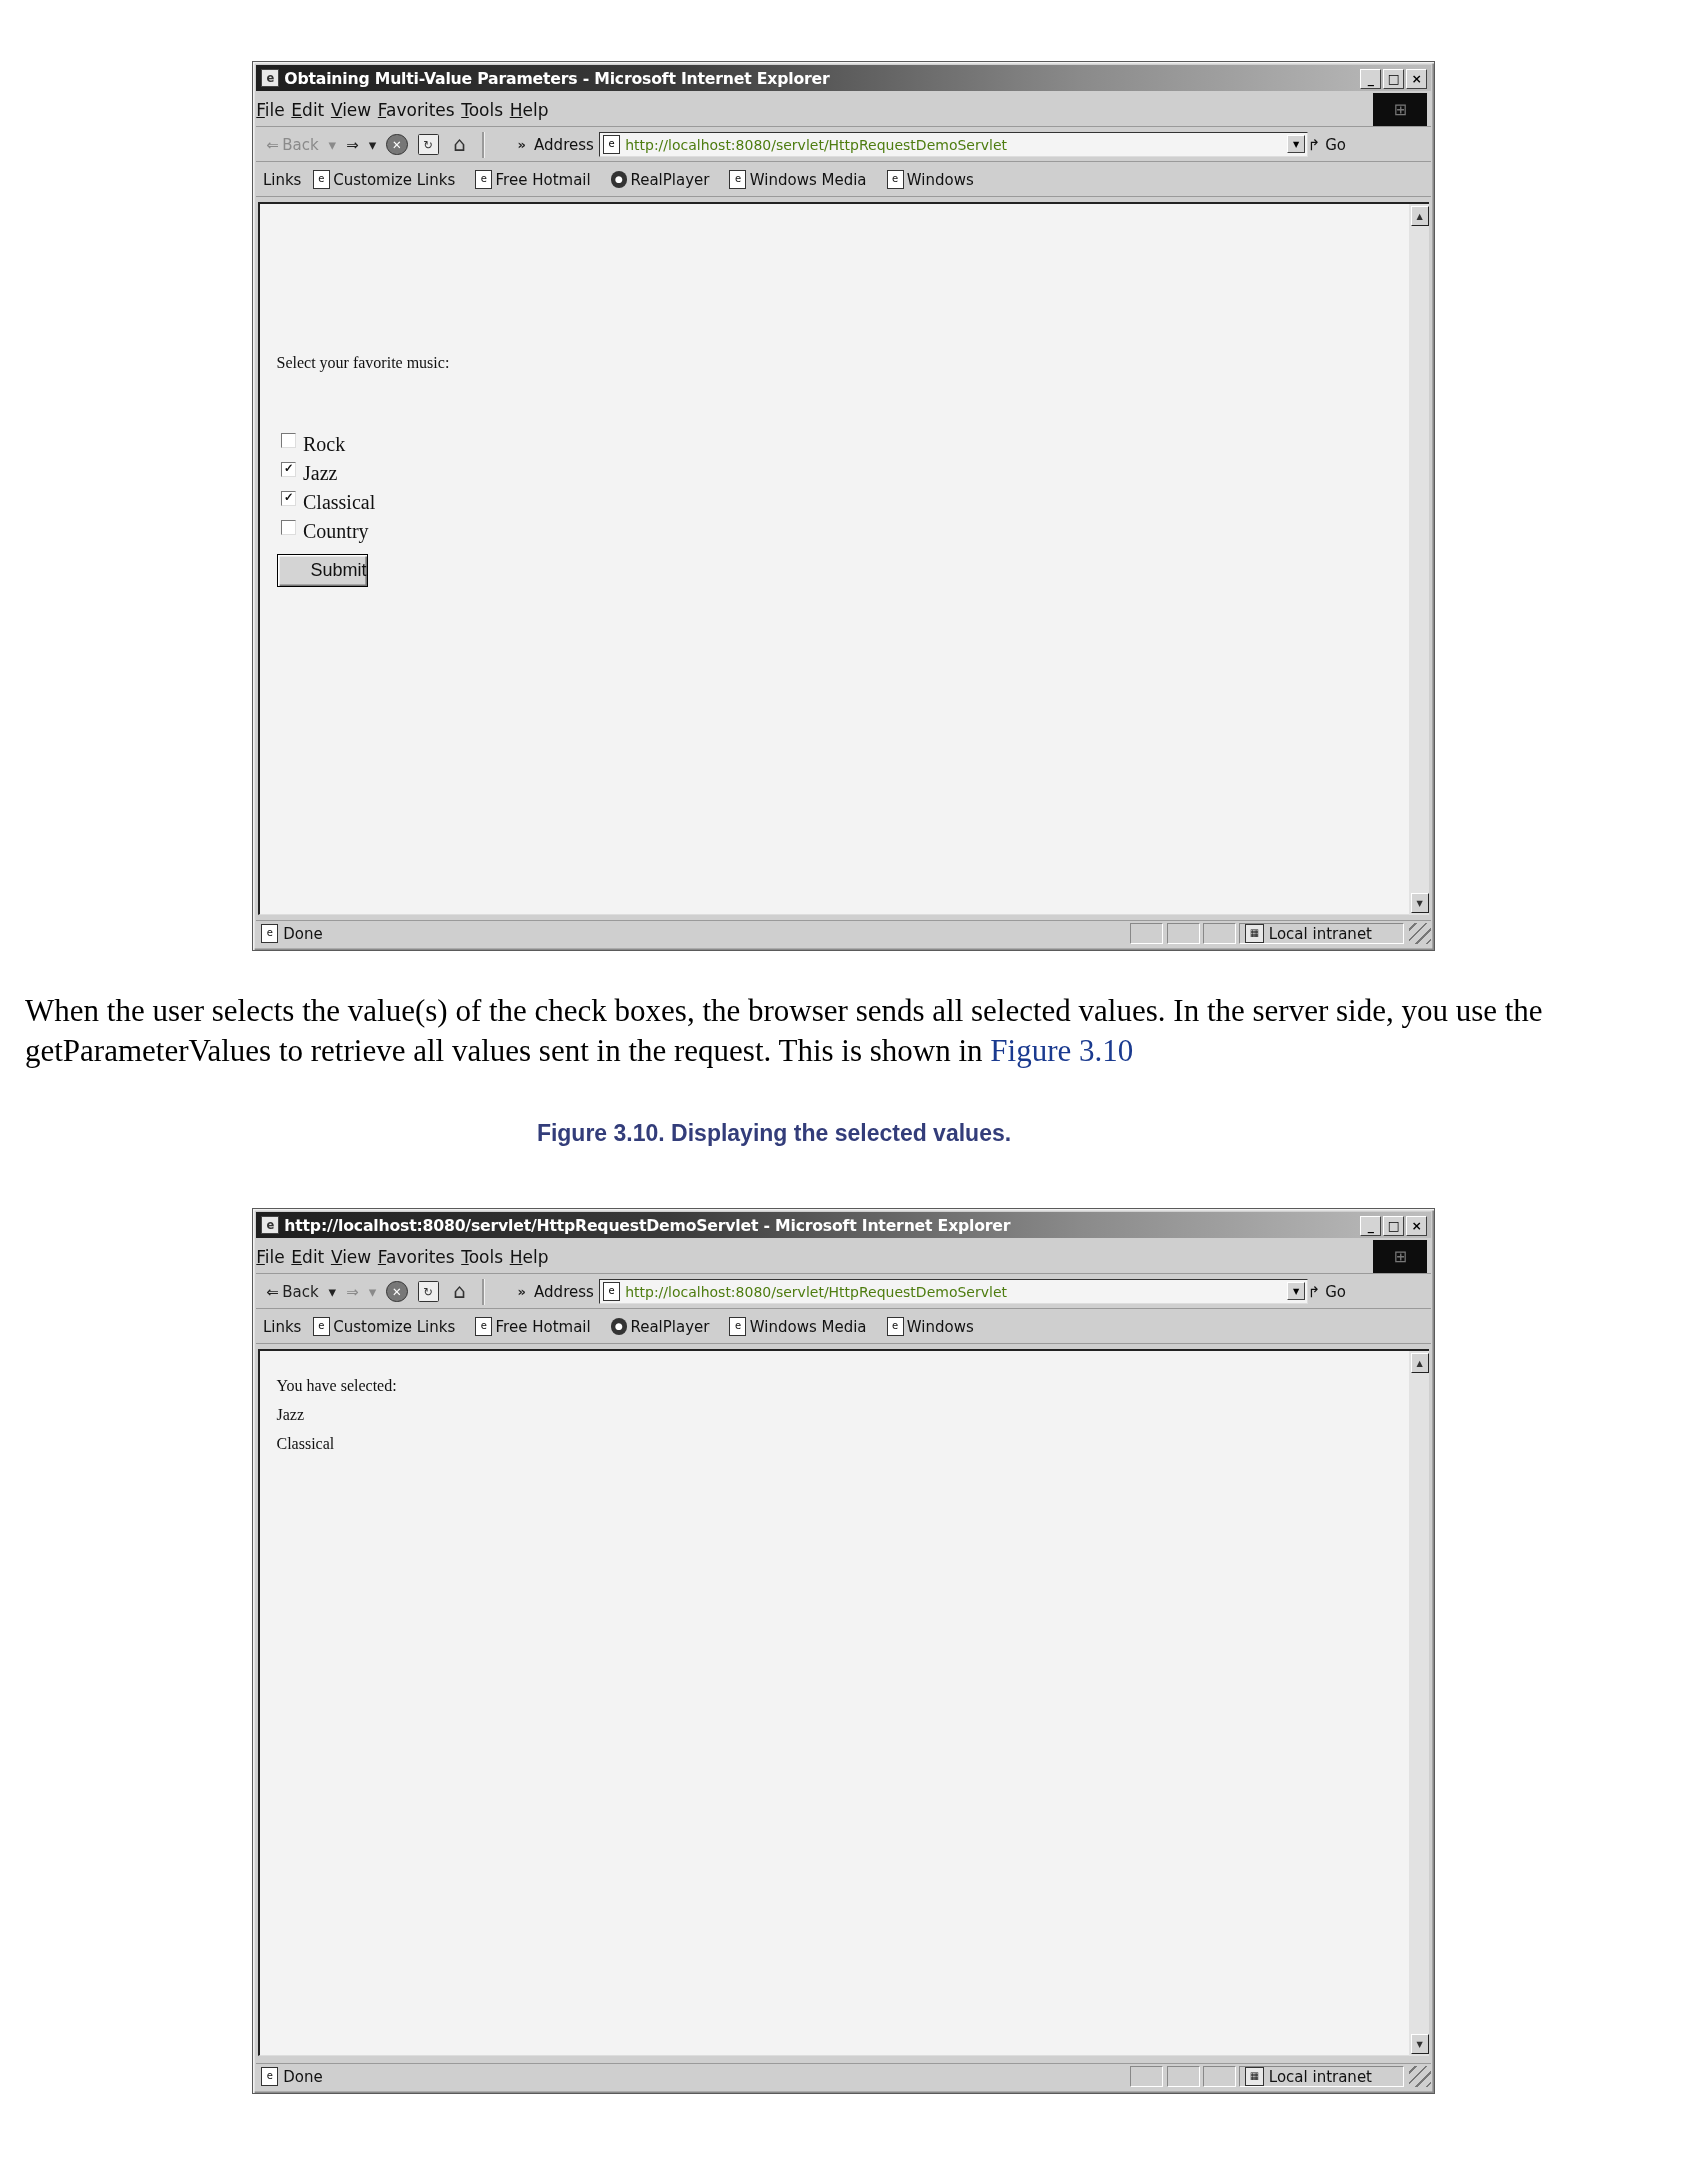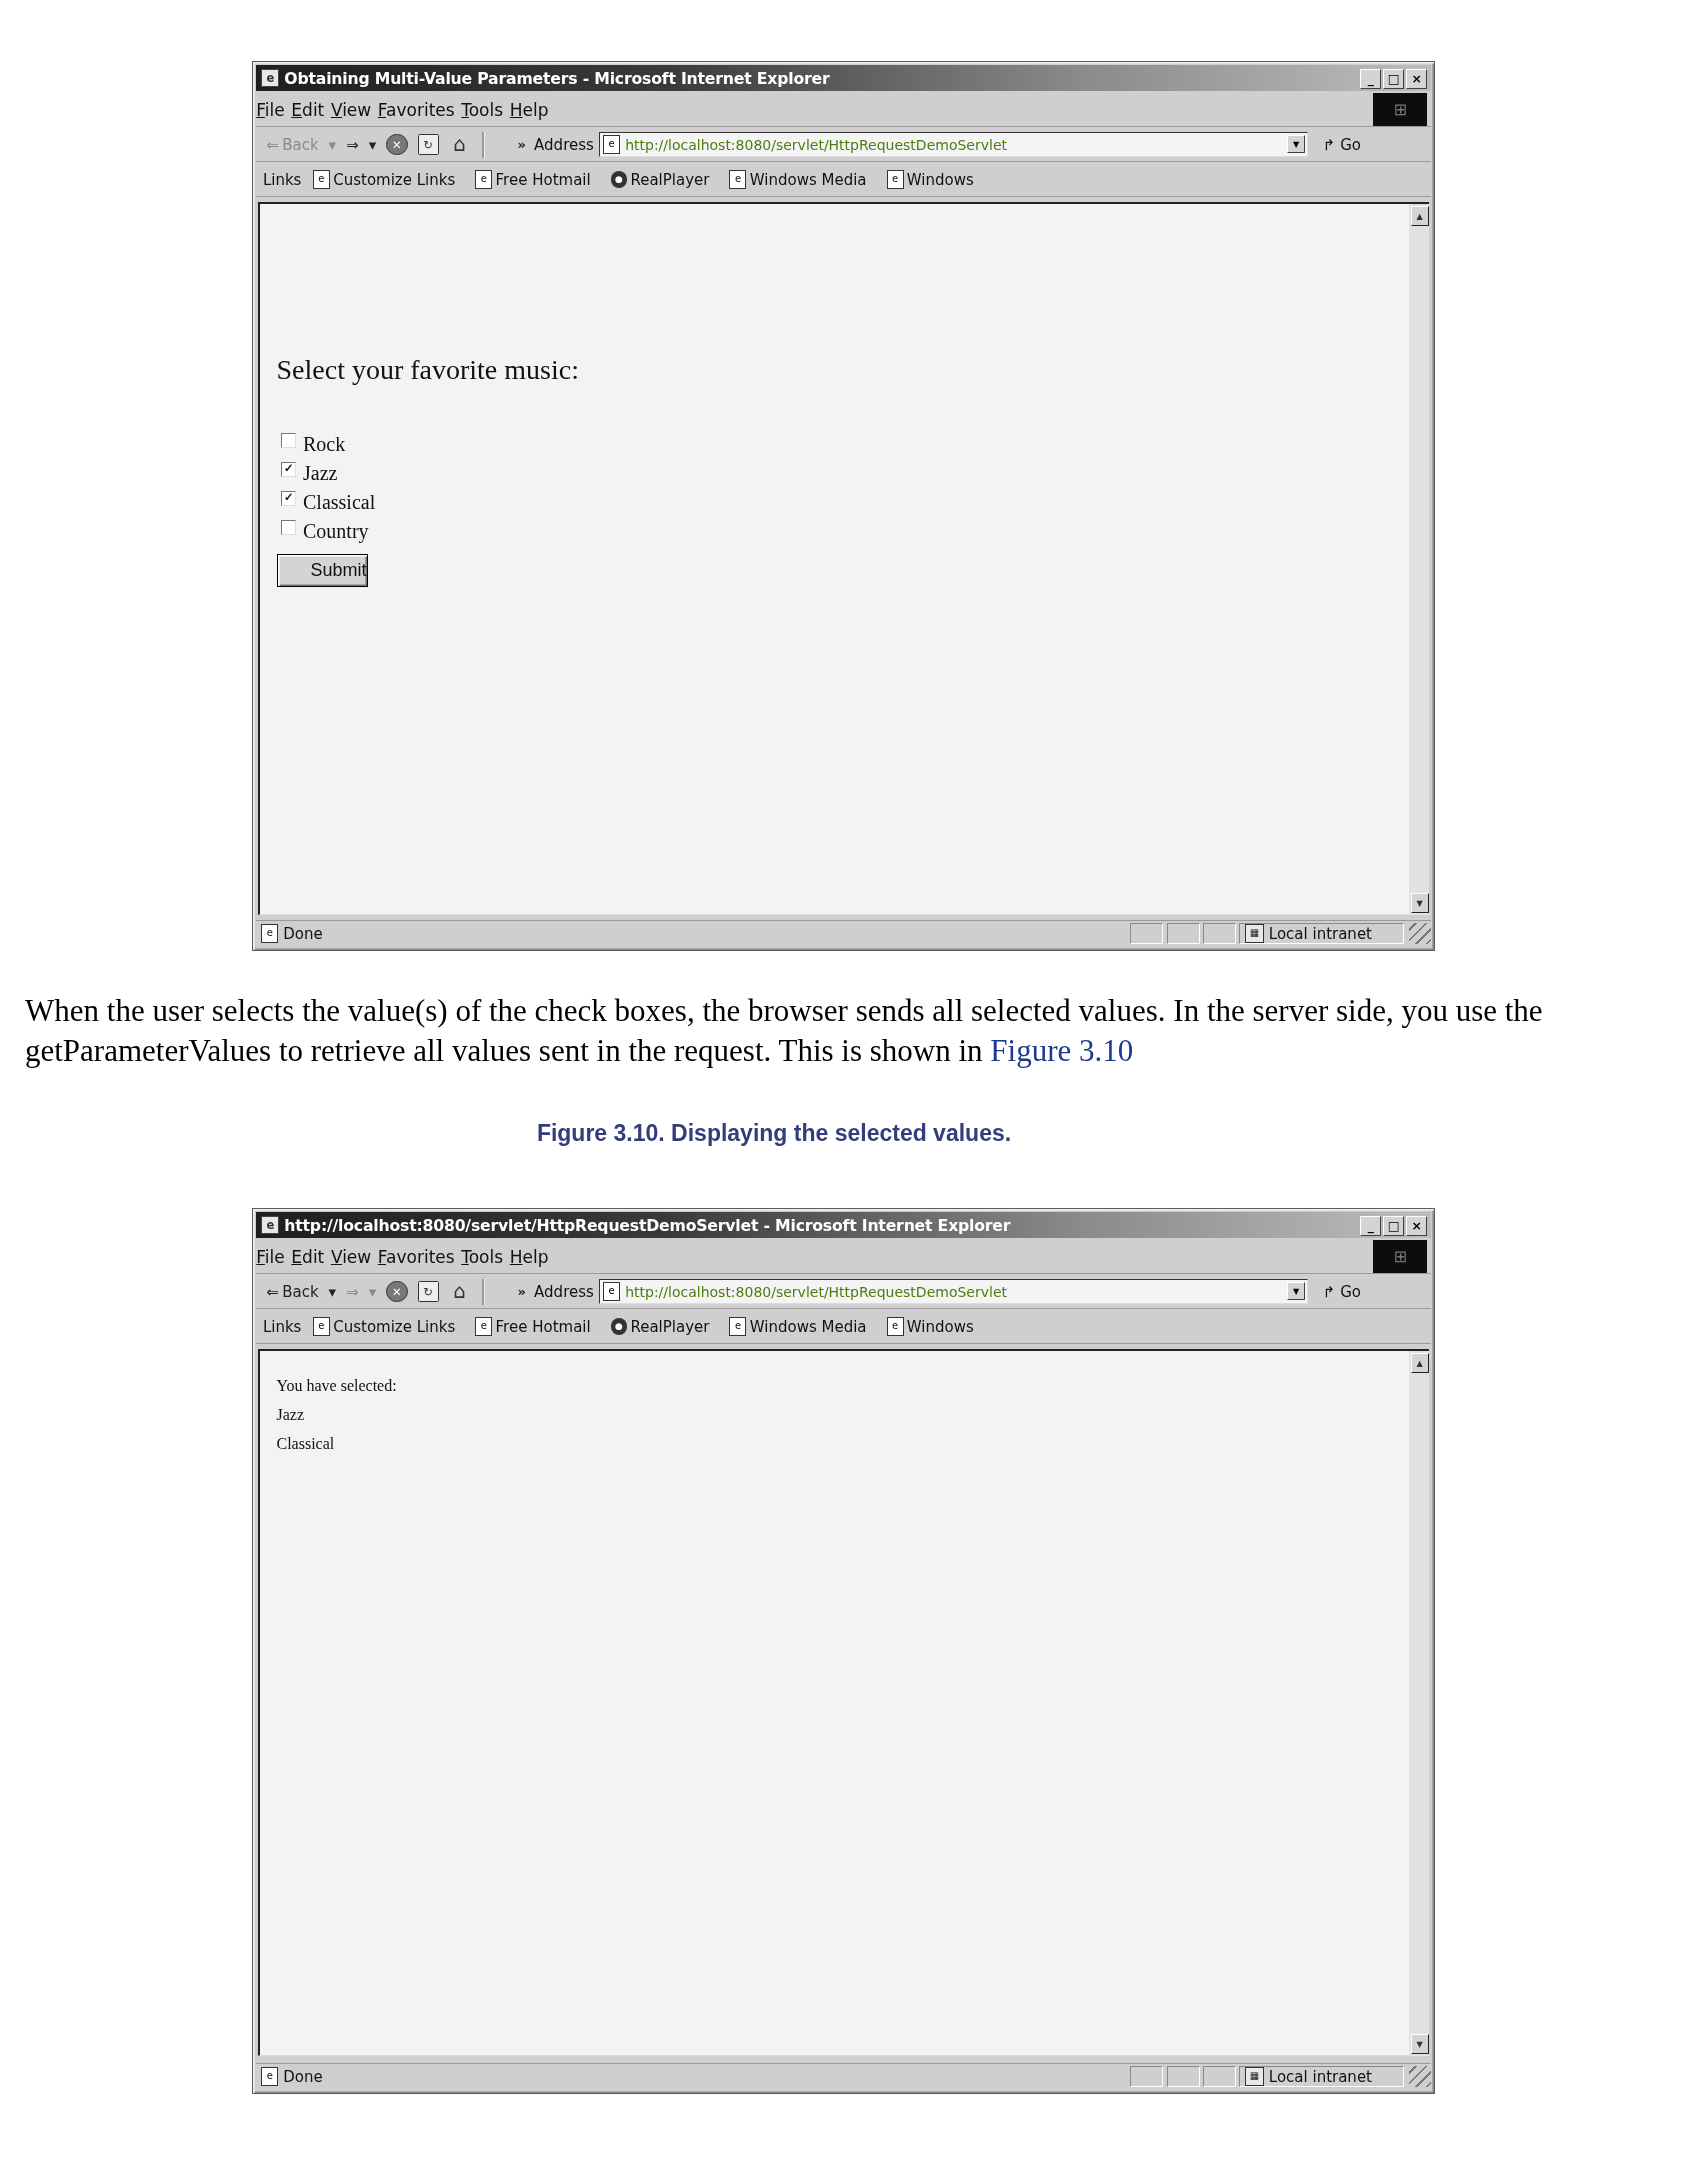--- a/index.html
+++ b/index.html
@@ -26,21 +26,21 @@
   .tb-icon { display:inline-block; width:21.4px; height:21.4px; border-radius:50%; background:#777; border:0.8px solid #333; box-sizing:border-box; color:#fff; font-size:11.5px; text-align:center; line-height:20px; }
   .tb-icon.page { border-radius:1.6px; background:#eee; color:#333; }
   .tb-icon.home { border-radius:0; background:transparent; border:none; color:#333; font-size:20px; line-height:21.4px; }
   .tb-sep { width:1.6px; height:26px; background:#9a9a9a; margin-left:11.5px; border-right:0.8px solid #f0f0f0; }
   .chevron { font-size:13px; margin-left:33px; font-weight:bold; color:#222; }
   .address-label { font-size:15px; margin-left:8.2px; margin-right:5px; color:#111; }
   .address-field { position:relative; width:709px; height:25px; background:#f4f4f4; border:1.6px solid #333; border-right-color:#ddd; border-bottom-color:#ddd; box-sizing:border-box; display:flex; align-items:center; }
   .address-field .page-icon { width:15px; height:16.5px; border:0.8px solid #333; margin:0 5px 0 3.3px; font-size:10px; text-align:center; line-height:15px; background:#fff; }
   .address-field .url { font-size:14px; color:#4d7c0f; white-space:nowrap; }
   .address-field .dropdown { position:absolute; right:1.6px; top:1.6px; width:18px; height:18px; background:#d4d4d4; border:0.8px solid #fff; border-right-color:#404040; border-bottom-color:#404040; box-sizing:border-box; font-size:8.2px; text-align:center; line-height:16.5px; }
-  .go-btn { margin-left:15px; font-size:15px; color:#111; }
+  .go-btn { font-size:15px; color:#111; }
 
   .linksbar { position:absolute; left:3.3px; right:3.3px; top:101px; height:33px; display:flex; align-items:center; border-bottom:1.6px solid #9a9a9a; }
   .linksbar .links-label { font-size:15px; margin-left:6.6px; margin-right:11.5px; color:#111; }
   .link-item { font-size:15px; color:#111; margin-right:20px; display:flex; align-items:center; gap:3.3px; white-space:nowrap; }
   .link-item .li-icon { width:15px; height:16.5px; border:0.8px solid #333; background:#fff; font-size:10px; text-align:center; line-height:15px; }
   .link-item .rp-icon { width:16.5px; height:16.5px; border-radius:50%; background:#333; color:#fff; font-size:9px; text-align:center; line-height:16.5px; }
 
   .content { position:absolute; left:5px; right:25px; top:140px; background:#f3f3f3; border:2.5px solid #222; border-right:none; border-bottom:0.8px solid #ddd; box-sizing:border-box; font-family:"Liberation Serif", serif; color:#111; }
   #win1 .content { height:713px; }
   #win2 .content { height:707px; }
@@ -53,21 +53,21 @@
 
   .statusbar { position:absolute; left:3.3px; right:3.3px; bottom:3.3px; height:26px; border-top:1.6px solid #9a9a9a; display:flex; align-items:center; font-size:15px; color:#111; }
   .statusbar .st-icon { width:15px; height:16.5px; border:0.8px solid #333; background:#fff; margin:0 5px 0 5px; font-size:10px; text-align:center; line-height:15px; }
   .statusbar .st-text { flex:1; }
   .st-pane { width:33px; height:21.4px; border:0.8px solid #888; border-right-color:#fff; border-bottom-color:#fff; margin-right:3.3px; box-sizing:border-box; }
   .st-zone { width:165px; height:21.4px; border:0.8px solid #888; border-right-color:#fff; border-bottom-color:#fff; box-sizing:border-box; display:flex; align-items:center; gap:5px; padding-left:5px; margin-right:5px; white-space:nowrap; }
   .st-zone .zone-icon { width:16.5px; height:16.5px; border:0.8px solid #333; background:#e8e8e8; font-size:10px; text-align:center; line-height:15px; }
   .grip { width:21.4px; height:21.4px; background:repeating-linear-gradient(135deg, transparent 0 4.1px, #777 4.1px 5.8px, transparent 5.8px 7.4px); }
 
   
-  .prompt { position:absolute; left:16.5px; top:150px; font-size:28px; }
+  .prompt { position:absolute; left:16.5px; top:150px; font-size:16px; }
   .options { position:absolute; left:21.4px; top:229px; }
   .option { height:29px; display:flex; font-size:20px; }
   .cbox { width:15px; height:15px; background:#fff; border:1.6px solid #777; border-right-color:#ddd; border-bottom-color:#ddd; box-sizing:border-box; margin-right:6.6px; font-size:11.5px; line-height:11.5px; text-align:center; color:#111; font-weight:bold; }
   .submit-btn { position:absolute; left:16.5px; top:350px; width:91px; height:33px; background:#d4d4d4; border:1.6px solid #000; box-shadow: inset 1.6px 1.6px 0 #fff, inset -1.6px -1.6px 0 #777; font-family:"Liberation Sans", sans-serif; font-size:18px; color:#111; box-sizing:border-box; padding:0;text-align:right; }
 
   
   .result { position:absolute; left:16.5px; top:20px; font-size:16px; line-height:29px; }
 
   
   .para { position:absolute; left:25px; top:991px; width:1640px; font-family:"Liberation Serif", serif; font-size:31px; line-height:40px; color:#000; }

